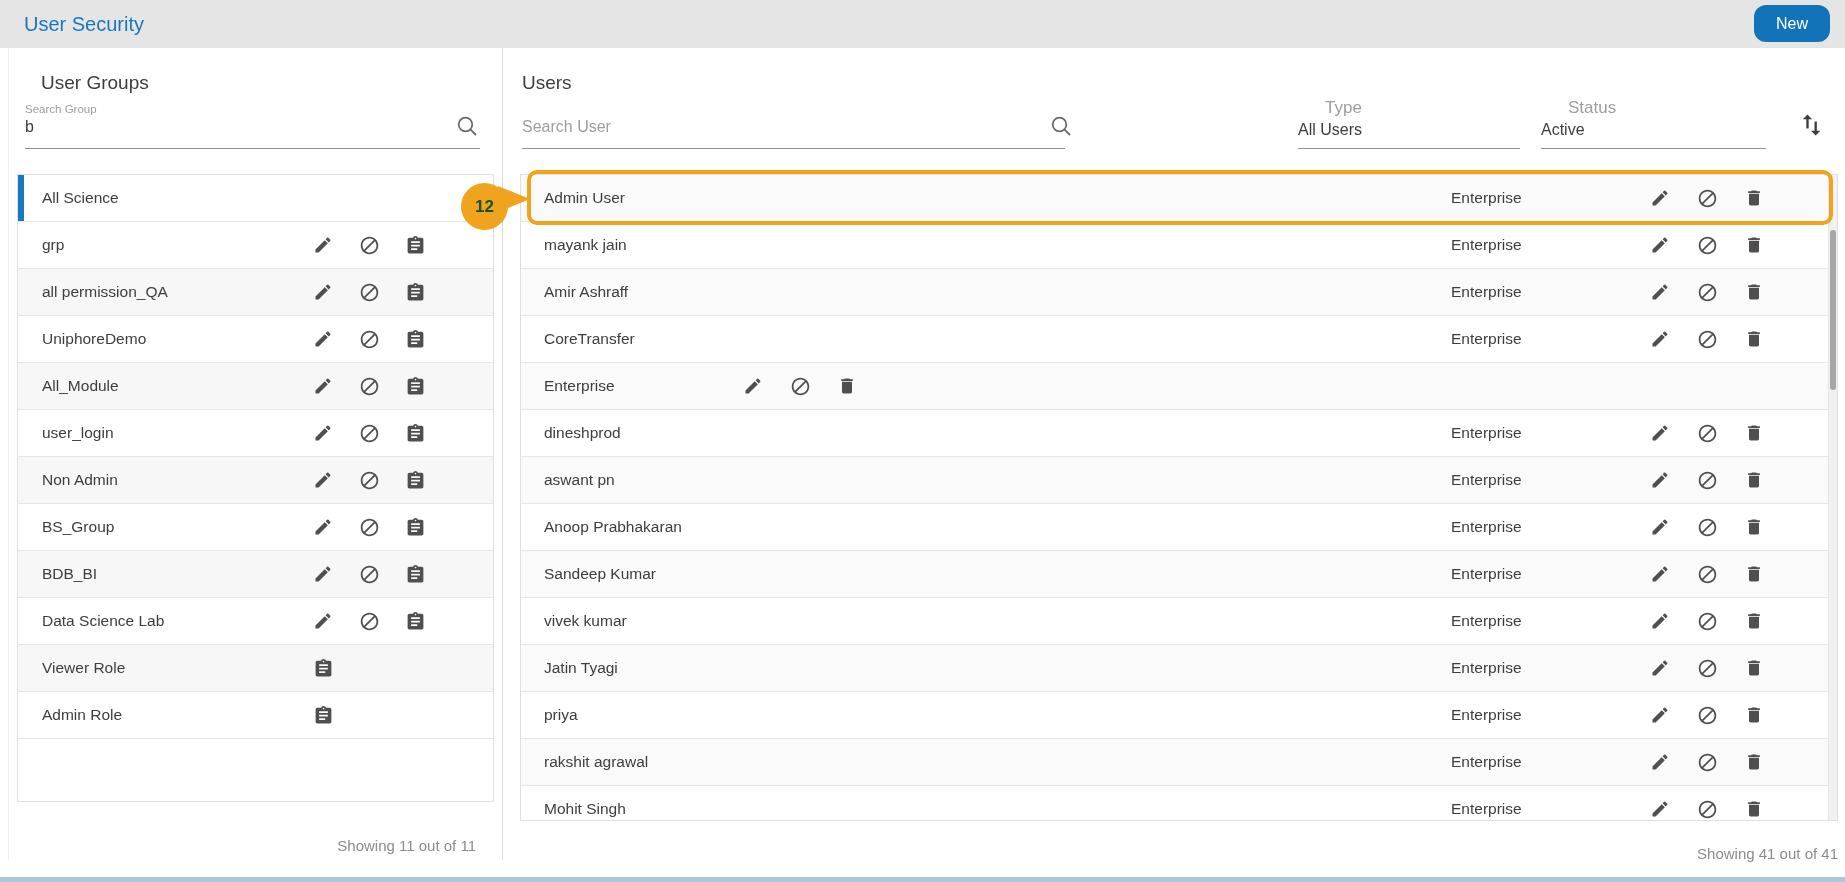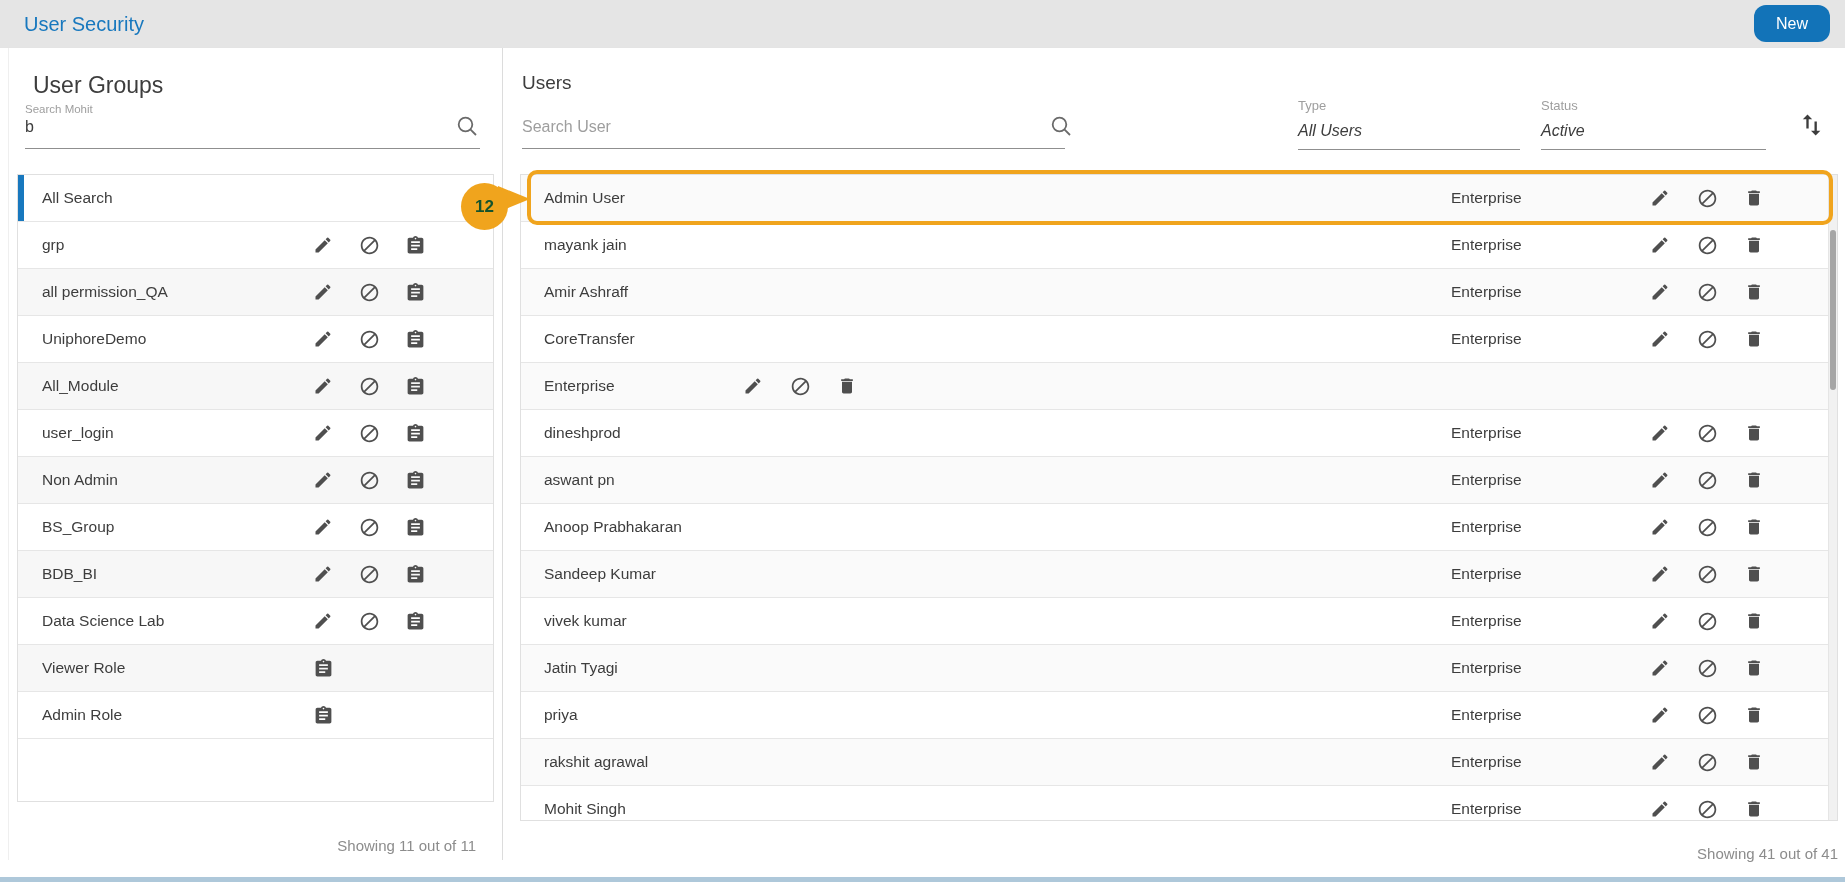--- a/index.html
+++ b/index.html
@@ -21,21 +21,21 @@
     font-family:"Liberation Sans", sans-serif;color:var(--ink);
   }
   
   .topbar{position:absolute;left:0;top:0;width:100%;height:48px;background:#e5e5e5;border-bottom:1px solid #e4e4e4;}
   .page-title{position:absolute;left:24px;top:13px;font-size:20px;color:var(--title-blue);}
   .new-btn{position:absolute;right:15px;top:5px;width:76px;height:37px;background:var(--btn-blue);
     border:none;border-radius:12px;color:#fff;font-size:16px;font-family:inherit;cursor:pointer;}
   
   .left-card{position:absolute;left:8px;top:48px;width:495px;height:812px;background:#fff;
     border-right:1px solid #dcdcdc;border-left:1px solid #efefef;}
-  .panel-title{position:absolute;left:24px;top:24px;font-size:23px;color:var(--ink);}
+  .panel-title{position:absolute;left:32px;top:24px;font-size:19px;color:var(--ink);}
   .search-label{position:absolute;left:16px;top:55px;font-size:11.5px;color:var(--muted);}
   .search-input{position:absolute;left:16px;top:70px;width:380px;border:none;outline:none;background:transparent;
     font-family:inherit;font-size:16px;color:var(--ink);}
   .search-input::placeholder{color:var(--muted);}
   .search-line{position:absolute;left:16px;right:22px;top:100px;height:1px;background:var(--uline);}
   .search-icon-btn{position:absolute;right:22px;top:66px;width:26px;height:26px;border:none;background:transparent;cursor:pointer;padding:0;}
   .group-list{position:absolute;left:8px;right:8px;top:126px;bottom:58px;border:1px solid var(--border);background:#fff;}
   .group-row{position:relative;height:47px;display:flex;align-items:center;padding-left:24px;
     border-bottom:1px solid var(--sep);font-size:15.5px;cursor:pointer;}
   .group-row.alt{background:var(--row-alt);}
@@ -47,22 +47,22 @@
   .card-footer{position:absolute;right:26px;bottom:6px;font-size:15px;color:#8c8c8c;}
   
   .users-panel{position:absolute;left:520px;top:48px;right:7px;height:812px;background:#fff;}
   .u-title{position:absolute;left:2px;top:24px;font-size:19px;color:var(--ink);}
   .u-search-input{position:absolute;left:2px;top:70px;width:430px;border:none;outline:none;background:transparent;
     font-family:inherit;font-size:16px;color:var(--ink);}
   .u-search-input::placeholder{color:var(--muted);}
   .u-search-line{position:absolute;left:2px;top:100px;width:543px;height:1px;background:var(--uline);}
   .u-search-icon{position:absolute;left:528px;top:66px;width:26px;height:26px;border:none;background:transparent;cursor:pointer;padding:0;}
   .filter{position:absolute;top:50px;cursor:pointer;}
-  .filter .f-label{font-size:13px;color:var(--muted);}
-  .filter .f-value{font-size:16px;color:var(--ink);margin-top:9px;font-style:italic;}
+  .filter .f-label{font-size:17px;color:var(--muted);margin-left:27px;}
+  .filter .f-value{font-size:16px;color:var(--ink);margin-top:3px;}
   .filter .f-line{height:1px;background:var(--uline);margin-top:9px;}
   .filter-type{left:778px;width:222px;}
   .filter-status{left:1021px;width:225px;}
   .sort-btn{position:absolute;left:1276px;top:62px;width:30px;height:32px;border:none;background:transparent;cursor:pointer;padding:0;color:#3d3d3d;}
   .users-list{position:absolute;left:0;right:0;top:126px;height:647px;border:1px solid var(--border);background:#fff;overflow:hidden;}
   .user-row{height:47px;display:flex;align-items:center;padding-left:23px;border-bottom:1px solid var(--sep);font-size:15.5px;gap:7px;}
   .user-row.alt{background:#fafafa;}
   .user-row .u-name{flex:1;}
   .user-row .u-type{width:192px;}
   .usr-actions{width:145px;display:flex;gap:27px;margin-right:42px;}
@@ -99,33 +99,33 @@
   </defs>
 </svg>
 
 <header class="topbar">
   <div class="page-title">User Security</div>
   <button class="new-btn">New</button>
 </header>
 
 <section class="left-card">
   <div class="panel-title">User Groups</div>
-  <div class="search-label">Search Mohit</div>
+  <div class="search-label">Search Group</div>
   <input class="search-input" type="text" value="b" style="">
   <div class="search-line"></div>
   <button class="search-icon-btn" aria-label="search">
     <svg viewBox="0 0 24 24" width="24" height="24">
         <use href="#i-search"></use>
       </svg>
   </button>
 
   <div class="group-list" id="group-list">
   <div class="group-row selected">
     <span class="sel-bar"></span>
-    <span class="g-name">All Search</span>
+    <span class="g-name">All Science</span>
     <span class="grp-actions">
       
       
       
     </span>
   </div>
 
   <div class="group-row">
 
     <span class="g-name">grp</span>

